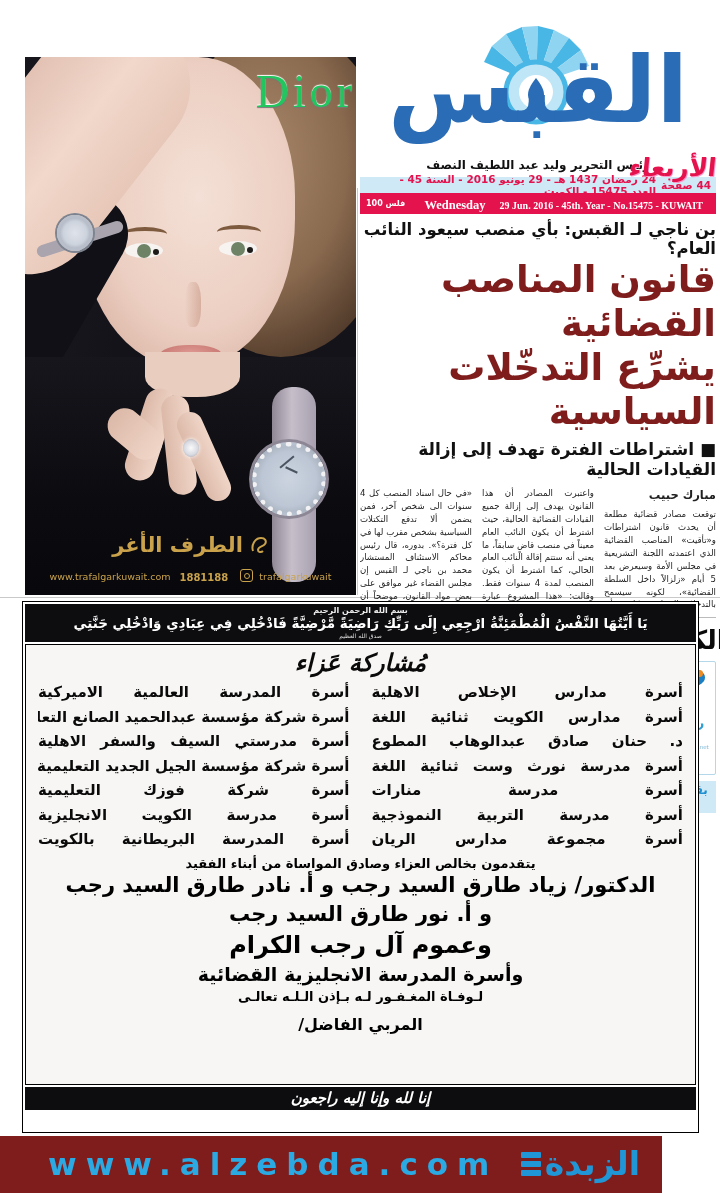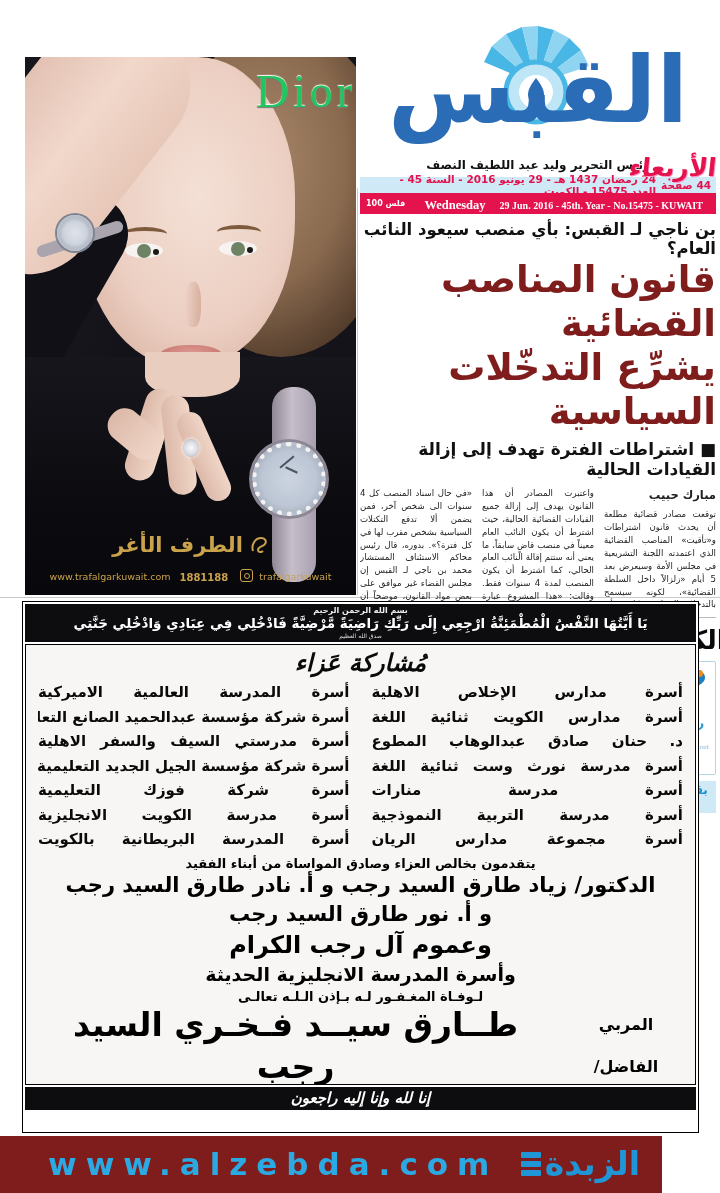--- a/index.html
+++ b/index.html
@@ -356,25 +356,24 @@
       <div class="nm">أسرة شركة فوزك التعليمية</div>
       <div class="nm">أسرة مدرسة التربية النموذجية</div>
       <div class="nm">أسرة مدرسة الكويت الانجليزية</div>
       <div class="nm">أسرة مجموعة مدارس الريان</div>
       <div class="nm">أسرة المدرسة البريطانية بالكويت</div>
     </div>
     <div class="ob-intro">يتقدمون بخالص العزاء وصادق المواساة من أبناء الفقيد</div>
     <div class="ob-sons">الدكتور/ زياد طارق السيد رجب  و أ. نادر طارق السيد رجب</div>
     <div class="ob-sons">و أ. نور طارق السيد رجب</div>
     <div class="ob-family">وعموم آل رجب الكرام</div>
-    <div class="ob-school">وأسرة المدرسة الانجليزية الحديثة</div>
+    <div class="ob-school">وأسرة المدرسة الانجليزية القضائية</div>
     <div class="ob-death">لـوفـاة المغـفـور لـه بـإذن الـلـه تعالـى</div>
     <div class="ob-name-row">
       <span class="ob-prefix">المربي الفاضل/</span>
-      <span class="ob-deceased">طــارق سيــد فـخـري السيد رجب</span>
     </div>
 
   </div>
   <div class="ob-banner ob-bottom">
     <div class="istirja">إنا لله وإنا إليه راجعون</div>
   </div>
 </div>
 
 <div id="footer">
   <div class="site-url">www.alzebda.com</div>

